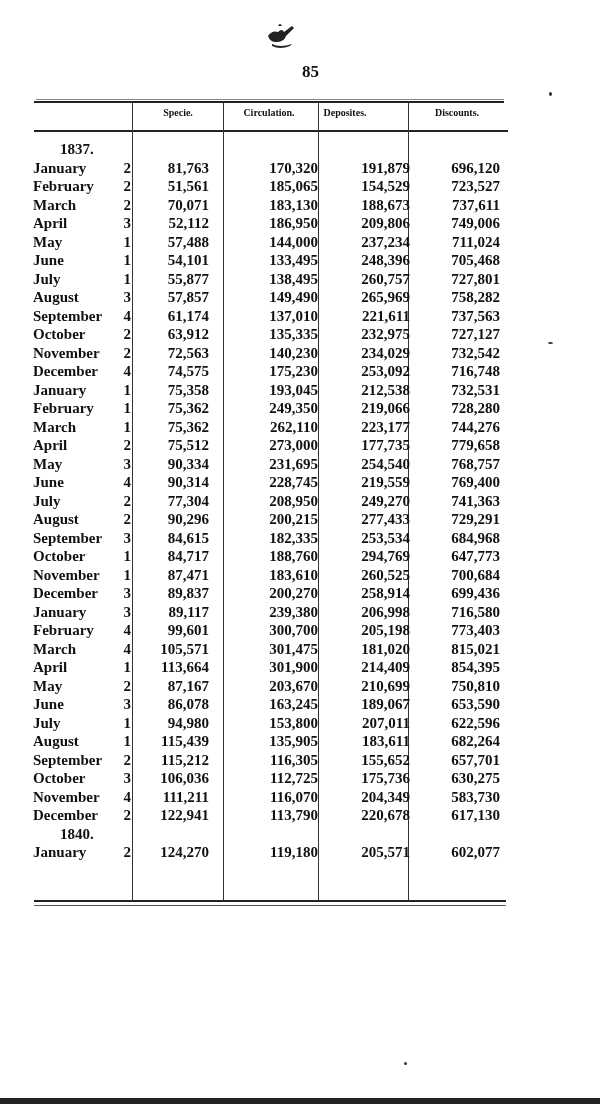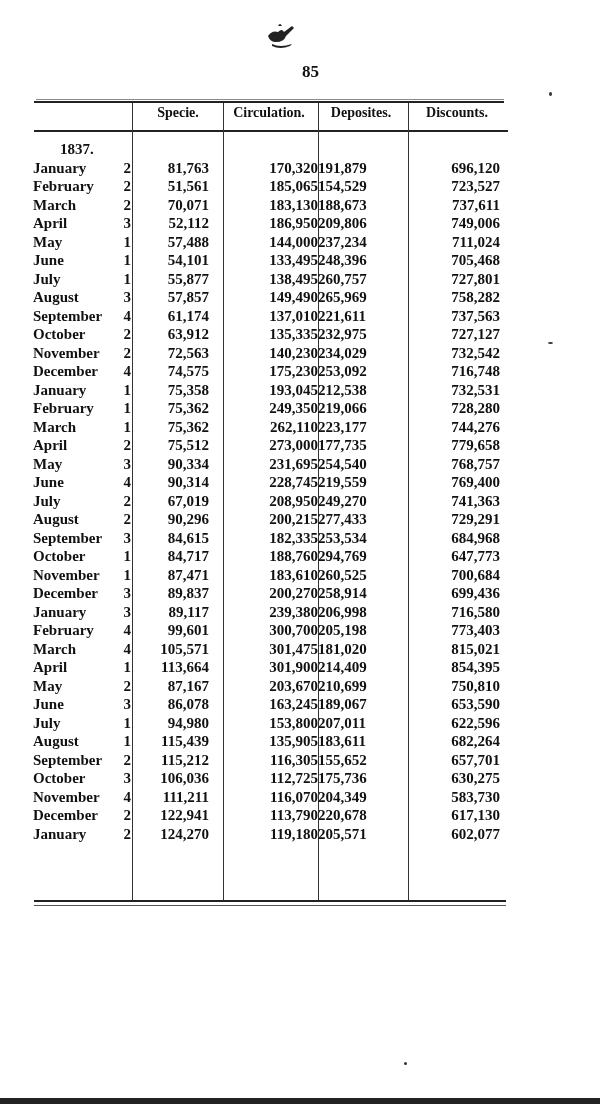--- a/index.html
+++ b/index.html
@@ -30,54 +30,54 @@
     position: absolute; left: 34px; width: 472px; top: 905px; height: 1px; background: #555;
   }
   .page-edge {
     position: absolute; left: 0; width: 600px; top: 1098px; height: 6px; background: #222;
   }
   .vline {
     position: absolute; top: 103px; width: 1px; background: #333; height: 797px;
   }
   .hdr {
     position: absolute; top: 104px; height: 22px; line-height: 18px;
-    font-family: "Liberation Serif", serif; font-size: 14px; font-weight: bold;
+    font-family: "Liberation Serif", serif; font-size: 10px; font-weight: bold;
     text-align: center;
   }
   .table {
     position: absolute; left: 33px; top: 140px; width: 475px;
     font-family: Liberation Serif, serif; font-size: 15px; font-weight: bold;
   }
   .row { position: relative; height: 18.5px; line-height: 18.5px; }
   .year-row .year { position: absolute; left: 27px; }
   .month { position: absolute; left: 0; }
   .wk { position: absolute; left: 86px; width: 12px; text-align: right; }
   .specie { position: absolute; left: 100px; width: 76px; text-align: right; }
   .circ { position: absolute; left: 190px; width: 95px; text-align: right; }
-  .dep { position: absolute; left: 285px; width: 92px; text-align: left; }
+  .dep { position: absolute; left: 285px; width: 92px; text-align: right; }
   .disc { position: absolute; left: 377px; width: 90px; text-align: right; }
   .speck { position: absolute; background: #333; border-radius: 50%; }
 </style>
 </head>
 <body>
 
 <svg class="ornament" viewBox="0 0 40 28">
   <path d="M6 14 Q10 8 16 10 Q20 6 22 10 L30 4 L32 6 L24 14 Q22 20 14 20 Q8 20 6 14 Z" fill="#222"></path>
   <path d="M10 22 Q18 26 30 22 L28 24 Q18 28 10 24 Z" fill="#222"></path>
   <path d="M16 4 Q18 0 20 4 Z" fill="#222"></path>
 </svg>
 
 <div class="page-number">85</div>
 
 <div class="rule-top-thin"></div>
 <div class="rule-top"></div>
 
 <div class="hdr" style="left:133px;width:90px;">Specie.</div>
 <div class="hdr" style="left:223px;width:92px;">Circulation.</div>
-<div class="hdr" style="left:315px;width:92px;">Deposites.</div>
+<div class="hdr" style="left:299px;width:92px;">Deposites.</div>
 <div class="hdr" style="left:407px;width:100px;">Discounts.</div>
 
 <div class="header-rule"></div>
 
 <div class="vline" style="left:132px;"></div>
 <div class="vline" style="left:223px;"></div>
 <div class="vline" style="left:318px;"></div>
 <div class="vline" style="left:408px;"></div>
 
 <div class="table" id="table">
@@ -224,21 +224,21 @@
       <span class="month">June</span>
       <span class="wk">4</span>
       <span class="specie">90,314</span>
       <span class="circ">228,745</span>
       <span class="dep">219,559</span>
       <span class="disc">769,400</span>
     </div>
     <div class="row">
       <span class="month">July</span>
       <span class="wk">2</span>
-      <span class="specie">67,019</span>
+      <span class="specie">77,304</span>
       <span class="circ">208,950</span>
       <span class="dep">249,270</span>
       <span class="disc">741,363</span>
     </div>
     <div class="row">
       <span class="month">August</span>
       <span class="wk">2</span>
       <span class="specie">90,296</span>
       <span class="circ">200,215</span>
       <span class="dep">277,433</span>
@@ -365,20 +365,23 @@
       <span class="disc">583,730</span>
     </div>
     <div class="row">
       <span class="month">December</span>
       <span class="wk">2</span>
       <span class="specie">122,941</span>
       <span class="circ">113,790</span>
       <span class="dep">220,678</span>
       <span class="disc">617,130</span>
     </div>
+    <div class="row year-row">
+      <span class="year">1840.</span>
+    </div>
     <div class="row">
       <span class="month">January</span>
       <span class="wk">2</span>
       <span class="specie">124,270</span>
       <span class="circ">119,180</span>
       <span class="dep">205,571</span>
       <span class="disc">602,077</span>
     </div>
   </div>
 

